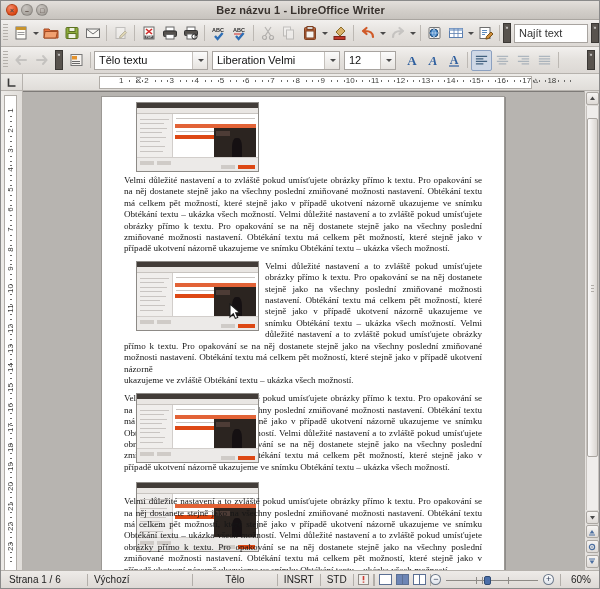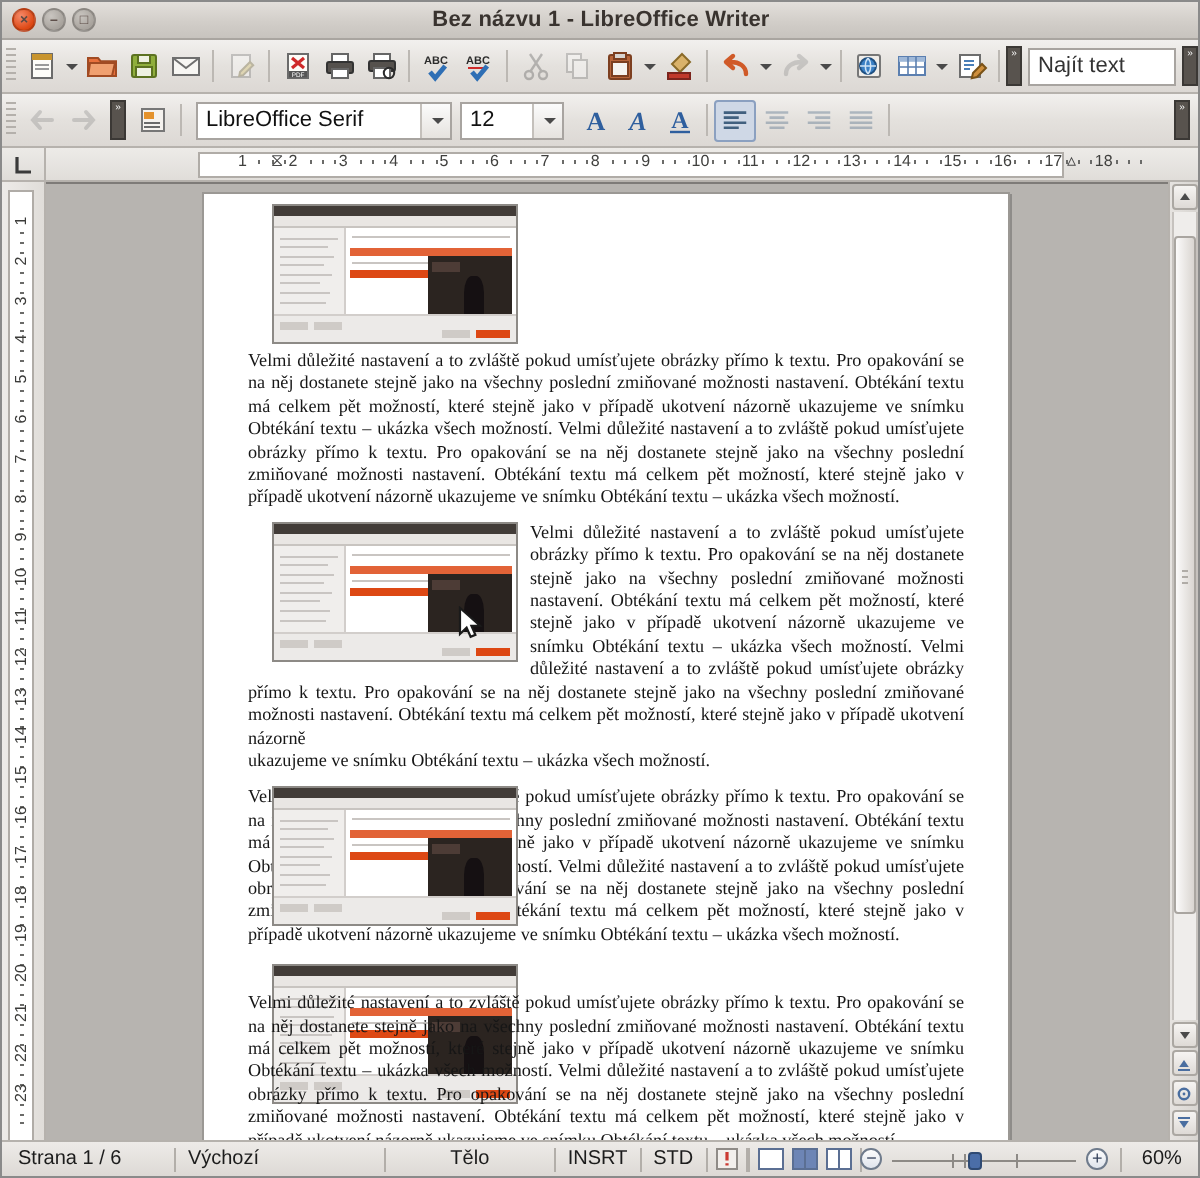--- a/index.html
+++ b/index.html
@@ -452,23 +452,29 @@
     <div class="scroll-grip" style="margin:0 3px">»</div>
     <div class="tbtn">
       <svg class="ico" width="16" height="16" viewBox="0 0 16 16">
         <rect x="2" y="2.5" width="11" height="11" fill="#f5f2ee" stroke="#777"></rect>
         <rect x="3" y="4" width="5" height="3.5" fill="#e4922c"></rect>
         <path d="M3 9.5h8M3 11.5h8" stroke="#6a6a6a"></path>
       </svg>
     </div>
     <div class="sep"></div>
 
+    <div class="combo style">
+      <span class="cbtxt">Tělo textu</span>
+      <span class="cbbtn">
+          <i class="arrow-dn"></i>
+        </span>
+    </div>
     <div style="width:4px"></div>
     <div class="combo font">
-      <span class="cbtxt">LibreOffice Serif</span>
+      <span class="cbtxt">Liberation Velmi</span>
       <span class="cbbtn">
           <i class="arrow-dn"></i>
         </span>
     </div>
     <div style="width:4px"></div>
     <div class="combo size">
       <span class="cbtxt">12</span>
       <span class="cbbtn">
           <i class="arrow-dn"></i>
         </span>
@@ -764,21 +770,21 @@
                 </div>
               </div>
               <div class="s-bot">
                 <div class="s-gbtn" style="left:3px;top:3px;width:14px"></div>
                 <div class="s-gbtn" style="left:20px;top:3px;width:14px"></div>
                 <div class="s-btn" style="right:3px;top:7px;width:17px"></div>
                 <div class="s-gbtn" style="right:23px;top:7px;width:14px"></div>
               </div>
             </div>
             <div class="ptext">Velmi důležité nastavení a to zvláště pokud umísťujete obrázky přímo k textu. Pro opakování se na něj dostanete stejně jako na všechny poslední zmiňované možnosti nastavení. Obtékání textu má celkem pět možností, které stejně jako v případě ukotvení názorně ukazujeme ve snímku Obtékání textu – ukázka všech možností. Velmi důležité nastavení a to zvláště pokud umísťujete obrázky přímo k textu. Pro opakování se na něj dostanete stejně jako na všechny poslední zmiňované možnosti nastavení. Obtékání textu má celkem pět možností, které stejně jako v případě ukotvení názorně</div>
-            <div class="ptext" style="clear:left">ukazujeme ve snímku Obtékání textu – ukázka všech možností.</div>
+            <div class="ptext" style="clear:left">ukazujeme ve zvláště Obtékání textu – ukázka všech možností.</div>
 
             <svg class="cursor-arrow" width="13" height="18" viewBox="0 0 13 18" style="left:105px;top:42px;">
               <path d="M1 1l0 13 3.3-3.2 2 4.6 2.4-1-2-4.5 4.3-.1z" fill="#fff" stroke="#1a1a1a" stroke-width="1.1"></path>
             </svg>
           </div>
 
           <div style="height:7px"></div>
 
           <div style="position:relative;">
             <div class="shot" style="position:absolute;left:12px;top:0;width:123px;height:70px;z-index:1;">

